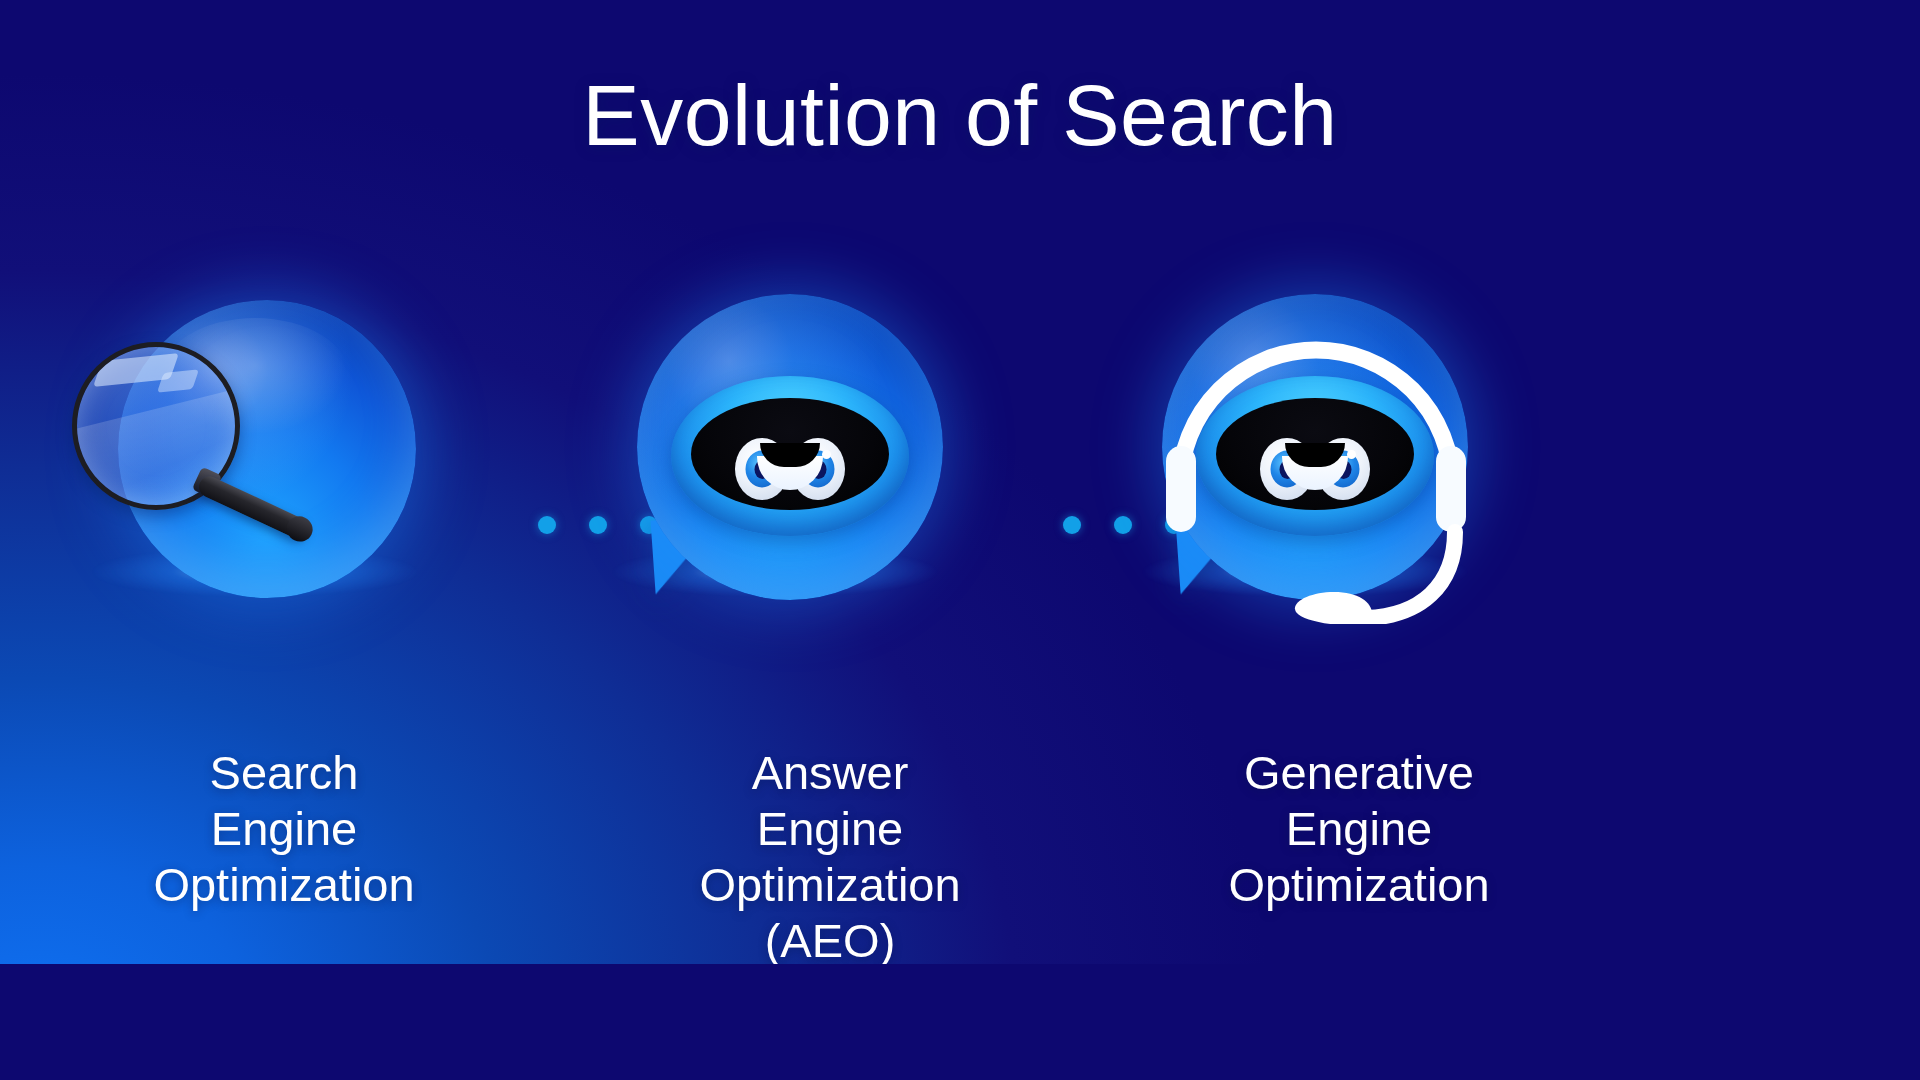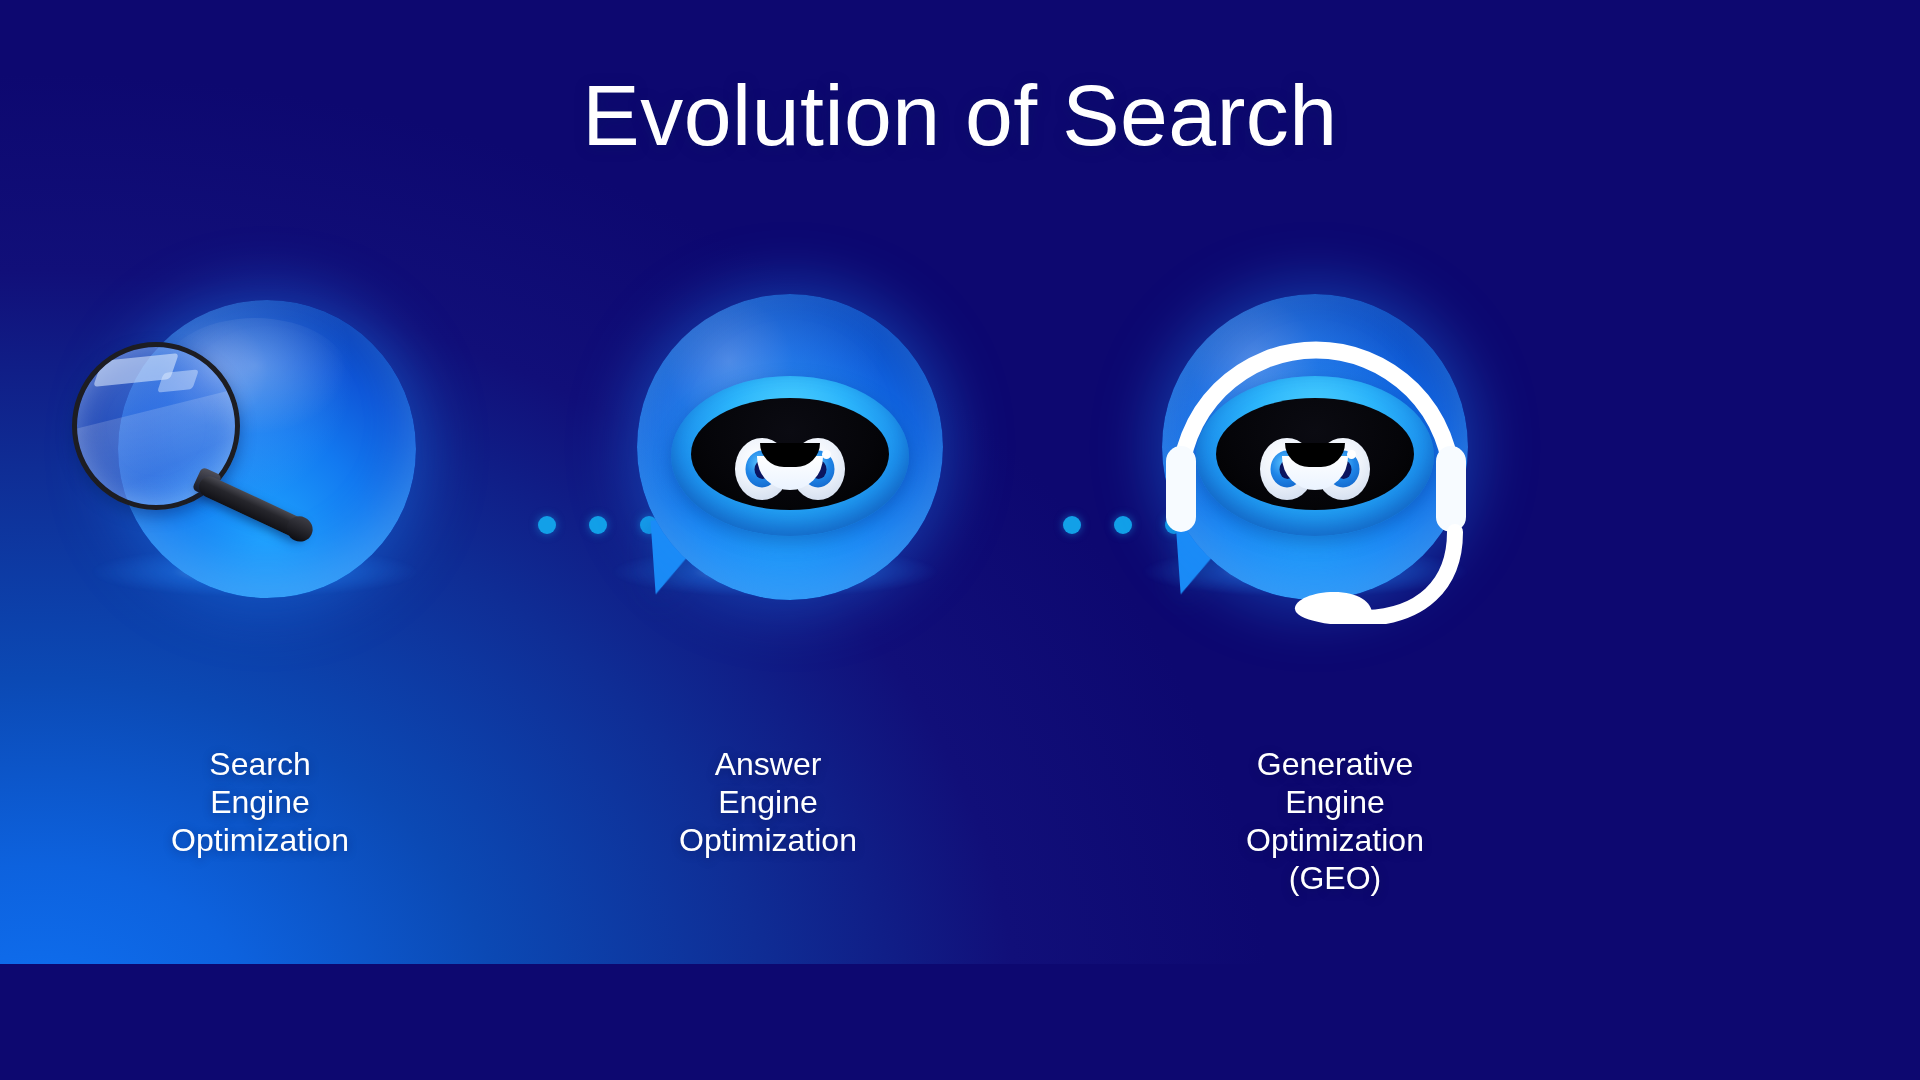--- a/index.html
+++ b/index.html
@@ -33,25 +33,26 @@
   }
 
   
   .col{position:absolute;top:300px;width:420px;height:420px;}
   .col.c1{left:50px;}
   .col.c2{left:575px;}
   .col.c3{left:1100px;}
 
   .caption{
     position:absolute;top:745px;width:520px;text-align:center;color:#fff;
-    font-size:32px;line-height:1.19;font-weight:400;
+    font-size:47px;line-height:1.19;font-weight:400;
     text-shadow:0 2px 10px rgba(0,20,70,.4);
+    padding-left:24px;
   }
   .caption.p1{left:0px;}
-  .caption.p2{left:508px;}
+  .caption.p2{left:546px;}
   .caption.p3{left:1075px;text-align:center;}
   .caption .ln{display:block;white-space:nowrap;}
 
   
   .glow{
     position:absolute;top:540px;width:420px;height:64px;pointer-events:none;
     background:radial-gradient(closest-side,rgba(255,255,255,.95) 0%,rgba(150,215,255,.55) 16%,rgba(40,140,255,.30) 40%,rgba(20,90,220,0) 78%);
     filter:blur(1px);
   }
   .glow.g1{left:45px;}
@@ -220,20 +221,21 @@
           <div class="spark"></div>
         </div>
         <div class="smile"></div>
       </div>
     </div>
   </div>
   <div class="caption p2">
     <span class="ln">Answer</span>
     <span class="ln">Engine</span>
     <span class="ln">Optimization</span>
+    <span class="ln">(AEO)</span>
   </div>
 
   <div class="dots d2">
     <div class="dot"></div>
     <div class="dot"></div>
     <div class="dot"></div>
     <div class="dot"></div>
     <div class="dot"></div>
   </div>
 
@@ -271,16 +273,15 @@
 
       <path d="M311 238 C311 292 276 322 222 324" fill="none" stroke="#ffffff" stroke-width="16" stroke-linecap="round"></path>
 
       <path d="M222 332 C190 332 160 328 152 318 C146 308 166 298 190 298 C214 298 228 308 228 320 Z" fill="#ffffff"></path>
     </svg>
   </div>
   <div class="caption p3">
     <span class="ln">Generative</span>
     <span class="ln">Engine</span>
     <span class="ln">Optimization</span>
-    <span class="ln">(GEO)</span>
   </div>
 
 </div>
 
 </body></html>

